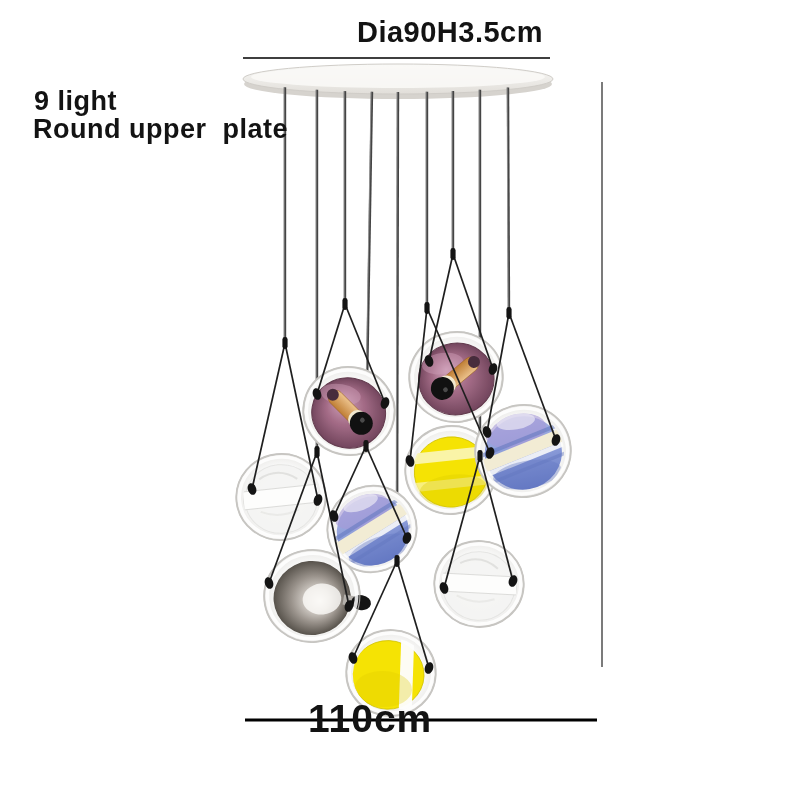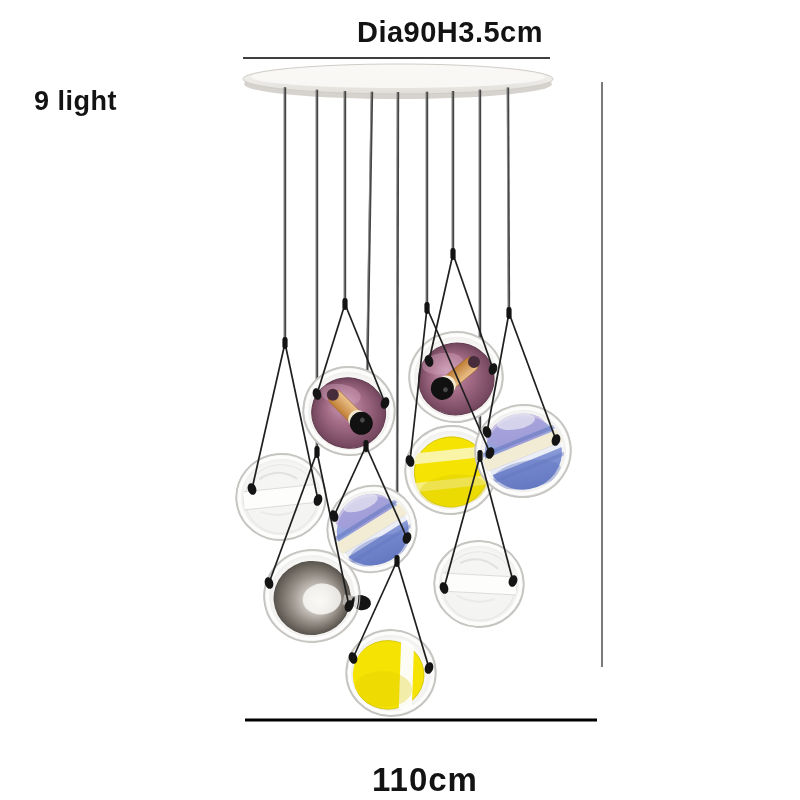--- a/index.html
+++ b/index.html
@@ -3,21 +3,21 @@
 <meta charset="utf-8">
 <style>
   html,body{margin:0;padding:0;background:#ffffff;}
   .canvas{position:relative;width:800px;height:800px;background:#ffffff;overflow:hidden;
           font-family:"Liberation Sans",sans-serif;color:#111;}
   .t{position:absolute;font-weight:bold;color:#131313;}
   .title{left:280px;top:16px;width:340px;text-align:center;font-size:29px;letter-spacing:0.5px;}
   .left1{left:34px;top:86px;font-size:27px;letter-spacing:0.5px;}
   .left2{left:33px;top:114px;font-size:27px;letter-spacing:0.5px;white-space:pre;}
   .rightblk{left:618px;top:262px;font-size:21px;line-height:31px;letter-spacing:0.3px;}
-  .bottomw{left:308px;top:761px;width:234px;text-align:center;font-size:33px;letter-spacing:1px;}
+  .bottomw{left:308px;top:697px;width:234px;text-align:left;font-size:39px;letter-spacing:1px;}
   .led{left:527px;top:733px;font-size:24px;letter-spacing:0.4px;}
   svg#fig{position:absolute;left:0;top:0;}
 </style>
 </head>
 <body>
 
 <div class="canvas">
   <svg id="fig" width="800" height="800" viewBox="0 0 800 800">
       <defs>
         <linearGradient id="gPlate" x1="0" y1="0" x2="0" y2="1">
@@ -264,14 +264,15 @@
       <ellipse cx="444" cy="588" rx="4.2" ry="6" fill="#141414" transform="rotate(-18 444 588)"></ellipse>
       <ellipse cx="513" cy="581" rx="4.2" ry="6" fill="#141414" transform="rotate(18 513 581)"></ellipse>
       <line x1="509" y1="313" x2="487" y2="432" stroke="#1f1f1f" stroke-width="1.7"></line>
       <line x1="509" y1="313" x2="556" y2="440" stroke="#1f1f1f" stroke-width="1.7"></line>
       <rect x="506.4" y="307" width="5.2" height="12" rx="2.4" fill="#141414"></rect>
       <ellipse cx="487" cy="432" rx="4.2" ry="6" fill="#141414" transform="rotate(-18 487 432)"></ellipse>
       <ellipse cx="556" cy="440" rx="4.2" ry="6" fill="#141414" transform="rotate(18 556 440)"></ellipse>
     </svg>
   <div class="t title">Dia90H3.5cm</div>
   <div class="t left1">9 light</div>
+  <div class="t left2">Round upper  plate</div>
   <div class="t bottomw">110cm</div>
 </div>
 
 </body></html>

